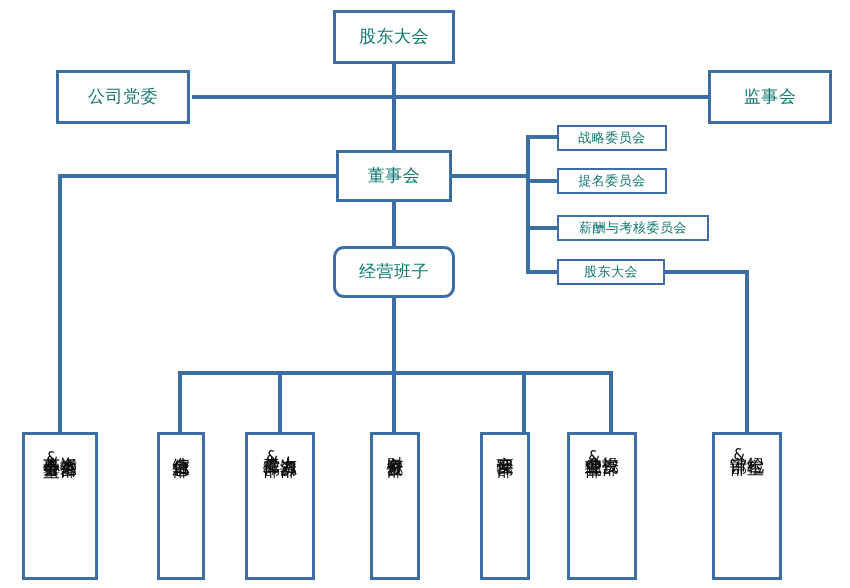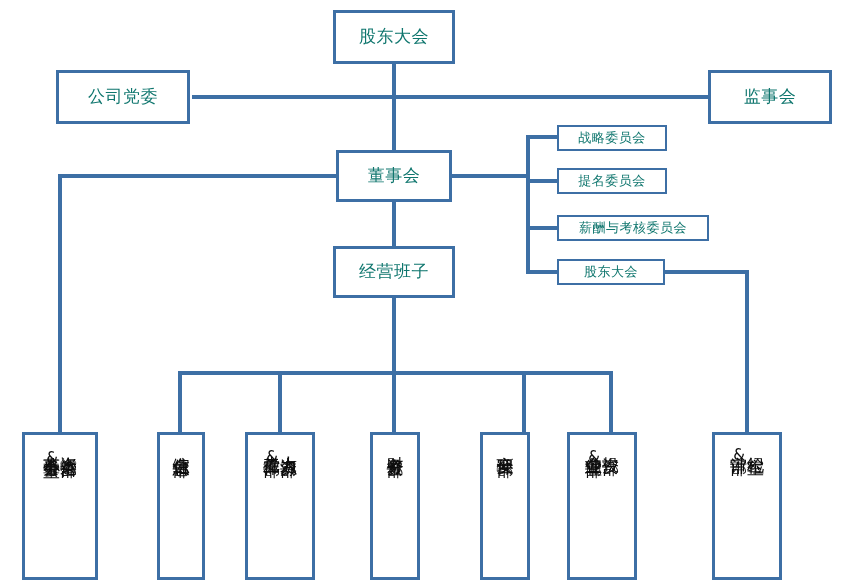--- a/index.html
+++ b/index.html
@@ -129,21 +129,21 @@
   </div>
 
   <div class="node" style="left: 336px; top: 150px; width: 116px; height: 52px; border-color: rgb(61, 111, 165);">
     <span class="node-label">董事会</span>
   </div>
 
   <div class="node" style="left: 708px; top: 70px; width: 124px; height: 54px; border-color: rgb(61, 111, 165);">
     <span class="node-label">监事会</span>
   </div>
 
-  <div class="node" style="left: 333px; top: 246px; width: 122px; height: 52px; border-color: rgb(61, 111, 165);">
+  <div class="node" style="left: 333px; top: 246px; width: 122px; height: 52px; border-color: rgb(61, 111, 165); border-radius: 11px;">
     <span class="node-label">经营班子</span>
   </div>
 
   <div class="node thin" style="left: 557px; top: 125px; width: 110px; height: 26px; border-color: rgb(61, 111, 165);">
     <span class="node-label small">战略委员会</span>
   </div>
 
   <div class="node thin" style="left: 557px; top: 215px; width: 152px; height: 26px; border-color: rgb(61, 111, 165);">
     <span class="node-label small">薪酬与考核委员会</span>
   </div>

